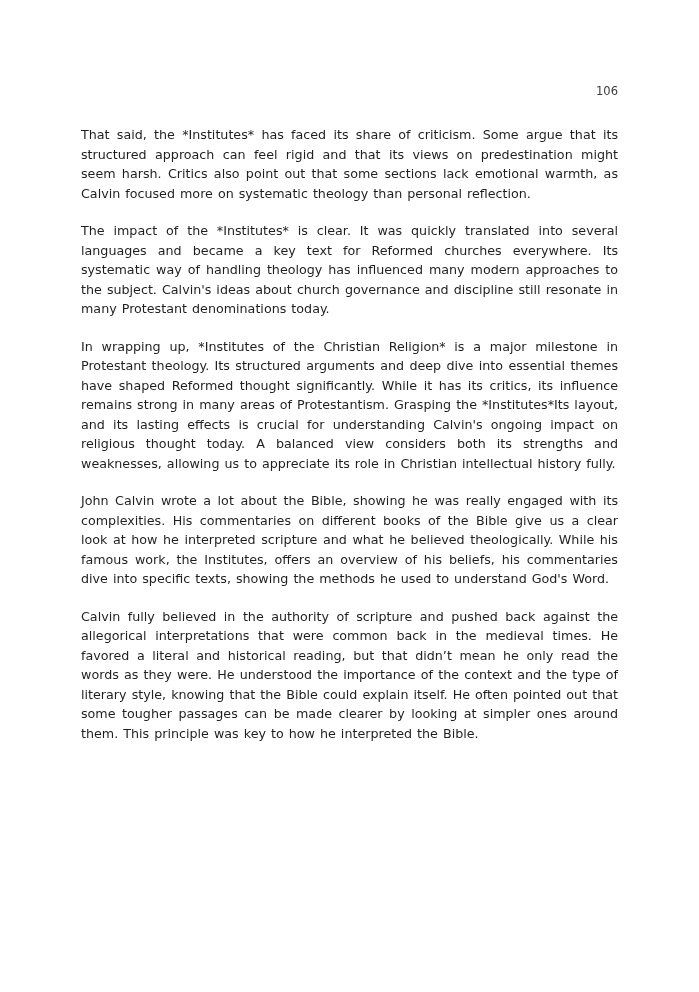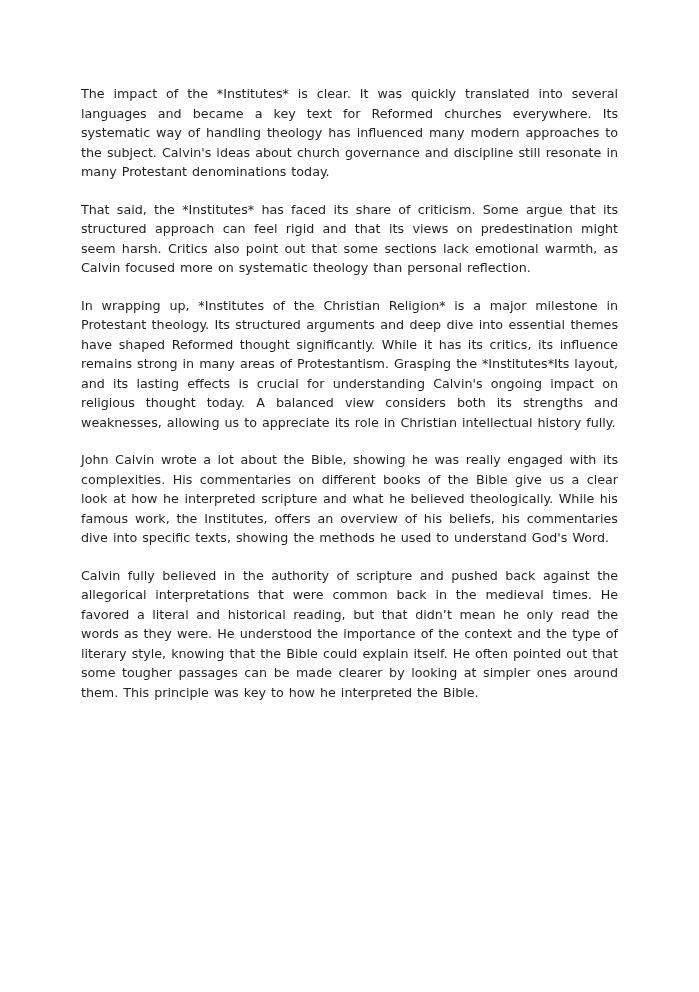--- a/index.html
+++ b/index.html
@@ -42,24 +42,25 @@
     text-indent: 16px;
     margin: 0 0 18px 0;
     word-spacing: 1px;
     color: #141414;
   }
 </style>
 </head>
 <body>
 
 <div class="page">
+  <div class="page-number">106</div>
+
+  <p class="para">That said, the *Institutes* has faced its share of criticism. Some argue that its structured approach can feel rigid and that its views on predestination might seem harsh. Critics also point out that some sections lack emotional warmth, as Calvin focused more on systematic theology than personal reflection.</p>
 
   <p class="para">The impact of the *Institutes* is clear. It was quickly translated into several languages and became a key text for Reformed churches everywhere. Its systematic way of handling theology has influenced many modern approaches to the subject. Calvin's ideas about church governance and discipline still resonate in many Protestant denominations today.</p>
-
-  <p class="para">That said, the *Institutes* has faced its share of criticism. Some argue that its structured approach can feel rigid and that its views on predestination might seem harsh. Critics also point out that some sections lack emotional warmth, as Calvin focused more on systematic theology than personal reflection.</p>
 
   <p class="para">In wrapping up, *Institutes of the Christian Religion* is a major milestone in Protestant theology. Its structured arguments and deep dive into essential themes have shaped Reformed thought significantly. While it has its critics, its influence remains strong in many areas of Protestantism. Grasping the *Institutes*Its layout, and its lasting effects is crucial for understanding Calvin's ongoing impact on religious thought today. A balanced view considers both its strengths and weaknesses, allowing us to appreciate its role in Christian intellectual history fully.</p>
 
 
   <p class="para">John Calvin wrote a lot about the Bible, showing he was really engaged with its complexities. His commentaries on different books of the Bible give us a clear look at how he interpreted scripture and what he believed theologically. While his famous work, the Institutes, offers an overview of his beliefs, his commentaries dive into specific texts, showing the methods he used to understand God's Word.</p>
 
   <p class="para">Calvin fully believed in the authority of scripture and pushed back against the allegorical interpretations that were common back in the medieval times. He favored a literal and historical reading, but that didn’t mean he only read the words as they were. He understood the importance of the context and the type of literary style, knowing that the Bible could explain itself. He often pointed out that some tougher passages can be made clearer by looking at simpler ones around them. This principle was key to how he interpreted the Bible.</p>
 </div>
 
 </body></html>

